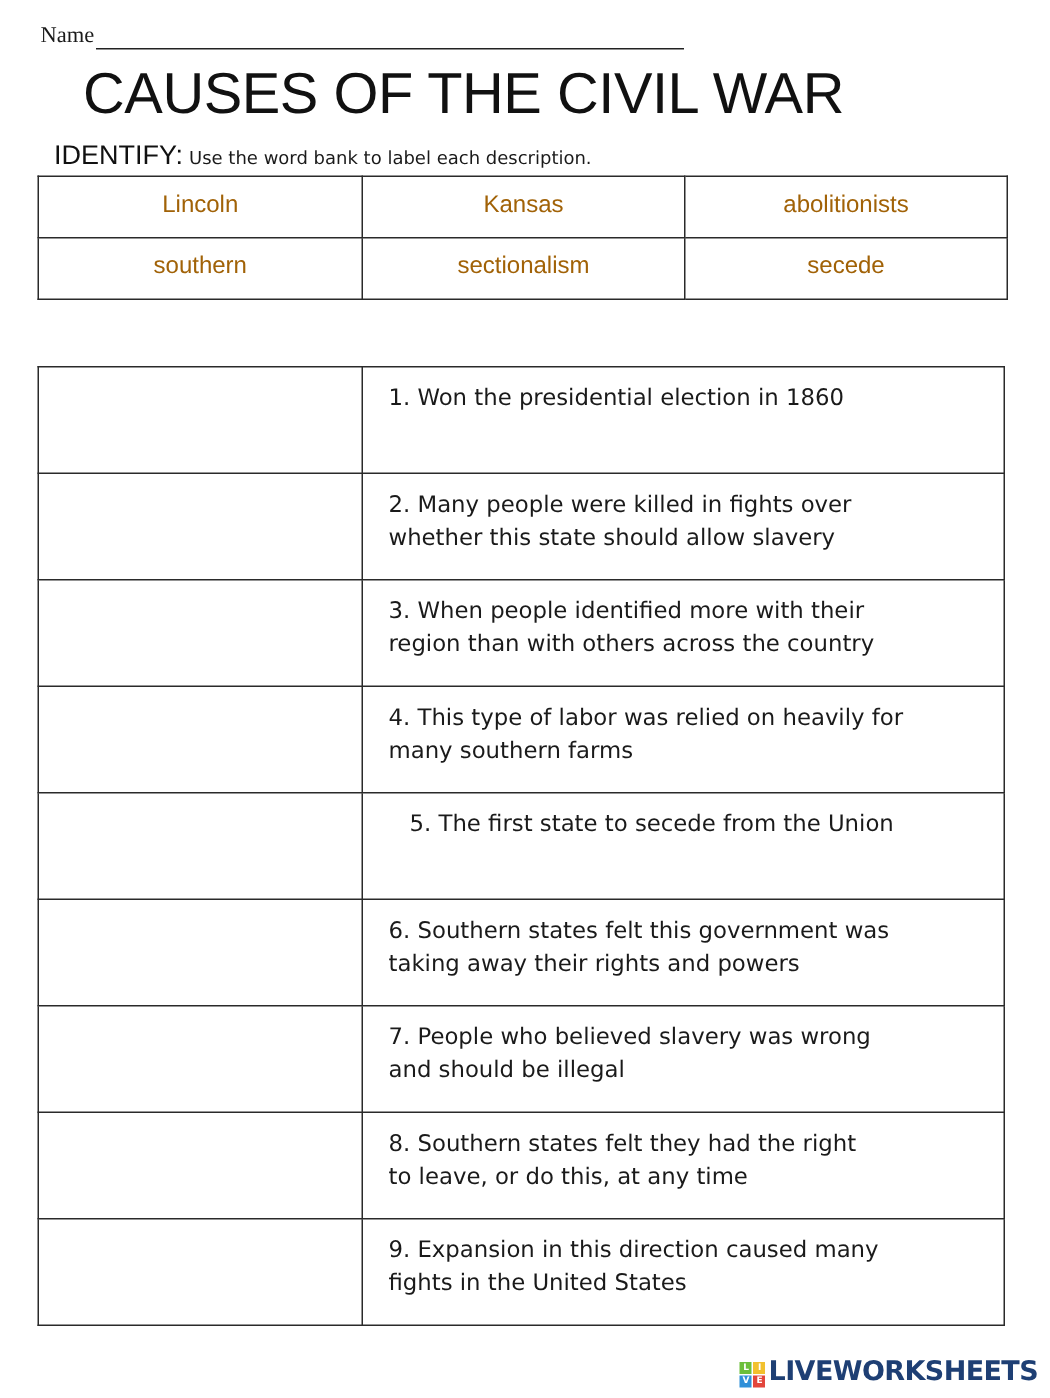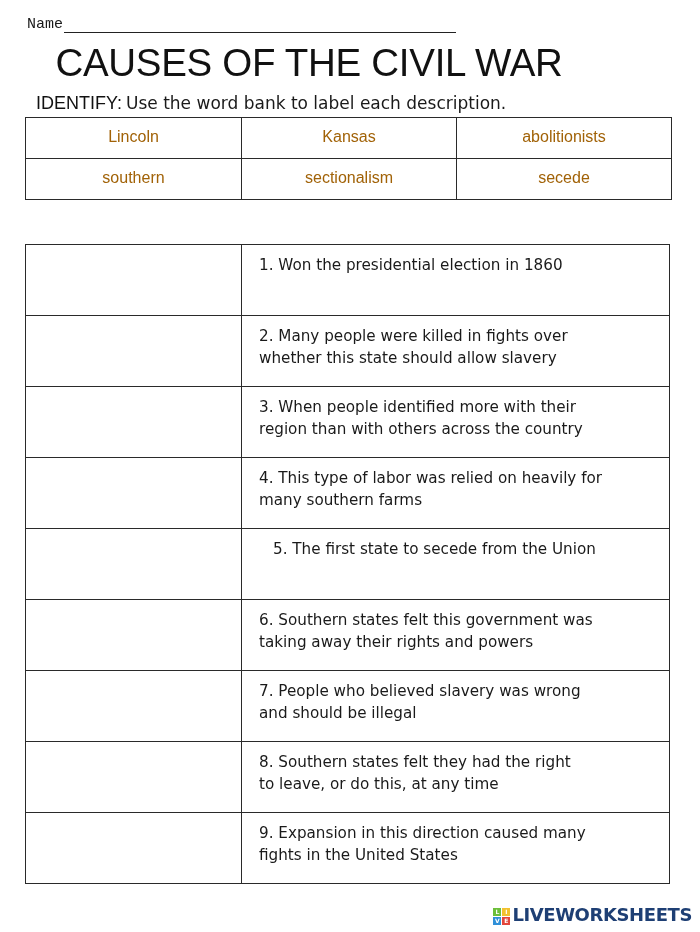--- a/index.html
+++ b/index.html
@@ -12,21 +12,21 @@
       height: 932px;
       position: relative;
       overflow: hidden;
       color: #111111;
       font-family: "Liberation Sans", sans-serif;
     }
     .name-row {
       position: absolute;
       left: 27px;
       top: 16px;
-      font-family: Liberation Mono, monospace;
+      font-family: Liberation Serif, serif;
       font-size: 15px;
       color: #1a1a1a;
       display: flex;
       align-items: flex-end;
     }
     .name-line {
       display: inline-block;
       width: 392px;
       border-bottom: 1.2px solid #222;
       height: 15px;
@@ -51,21 +51,21 @@
       white-space: nowrap;
       line-height: 26px;
     }
     .instructions .label {
       font-family: "Liberation Sans", sans-serif;
       font-size: 18px;
       color: #111;
     }
     .instructions .text {
       font-family: "DejaVu Sans", sans-serif;
-      font-size: 17px;
+      font-size: 12px;
       color: #1a1a1a;
       margin-left: 4px;
     }
     .word-bank {
       position: absolute;
       left: 25px;
       top: 117px;
       width: 643px;
       border-collapse: collapse;
       table-layout: fixed;

